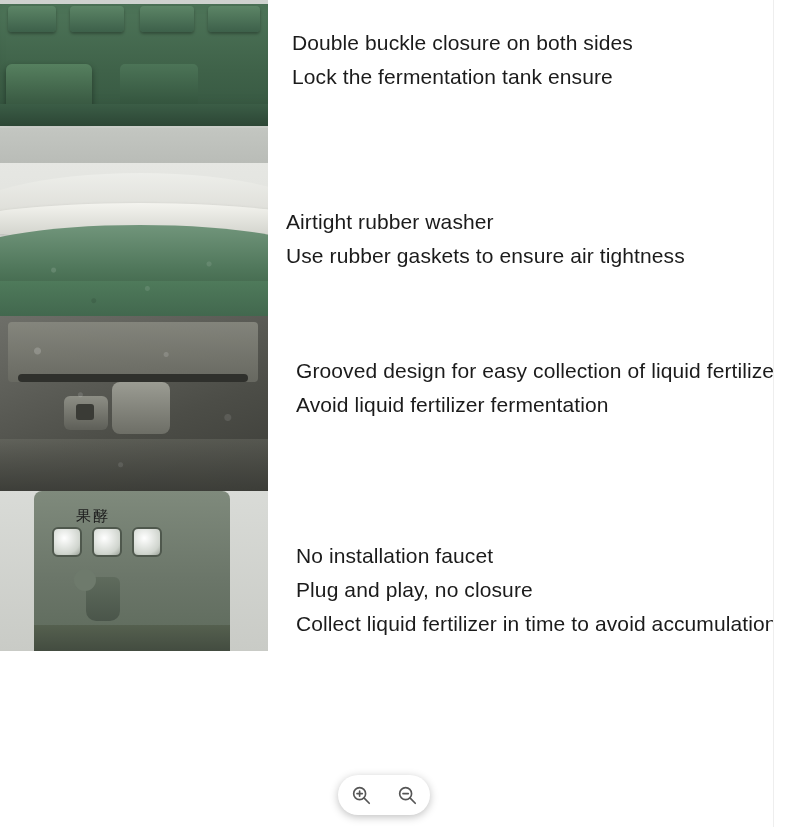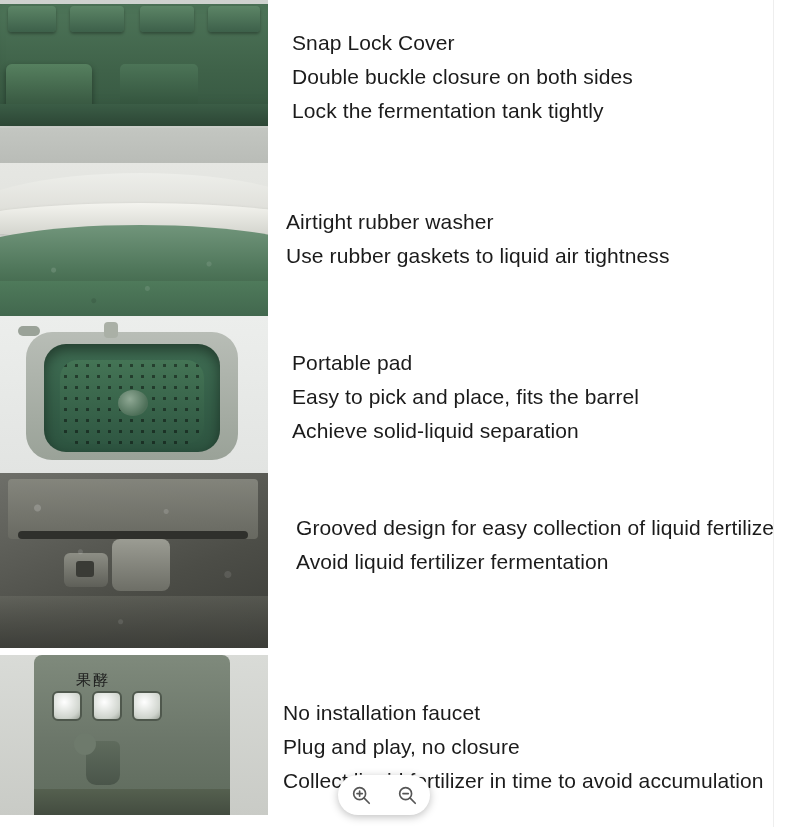--- a/index.html
+++ b/index.html
@@ -57,22 +57,22 @@
 
   .row-3 { height: 157px; }
   .row-3 .thumb { height: 157px; }
   .row-3 .text-col { padding-top: 30px; padding-left: 24px; }
 
   .row-4 { height: 175px; }
   .row-4 .thumb { height: 175px; }
   .row-4 .text-col { padding-top: 38px; padding-left: 28px; }
 
   .row-5 { height: 160px; }
-  .row-5 .thumb { height: 160px; margin-top: 7px; }
-  .row-5 .text-col { padding-top: 48px; padding-left: 15px; }
+  .row-5 .thumb { height: 160px; }
+  .row-5 .text-col { padding-top: 48px; padding-left: 28px; }
 
   
   .img1 {
     background:
       linear-gradient(180deg, #cfd2cf 0%, #c8cbc6 100%);
   }
   .img1 .lid {
     position: absolute;
     left: -14px; top: 4px; width: 300px; height: 120px;
     background: linear-gradient(180deg, #4e7559 0%, #3f6249 55%, #355640 100%);
@@ -306,59 +306,41 @@
         <div class="ridge r2"></div>
         <div class="ridge r3"></div>
         <div class="ridge r4"></div>
         <div class="buckle"></div>
         <div class="buckle2"></div>
         <div class="lip"></div>
         <div class="floor"></div>
       </div>
     </div>
     <div class="text-col">
-      <div class="line">Snap Lock Cover</div>
       <div class="line">Double buckle closure on both sides</div>
-      <div class="line">Lock the fermentation tank tightly</div>
+      <div class="line">Lock the fermentation tank ensure</div>
     </div>
   </div>
 
   <div class="feature-row row-2">
     <div class="thumb">
       <div class="thumb-inner img2">
         <div class="band-top"></div>
         <div class="gasket"></div>
         <div class="rim"></div>
         <div class="body"></div>
         <div class="speckle"></div>
       </div>
     </div>
     <div class="text-col">
       <div class="line">Airtight rubber washer</div>
-      <div class="line">Use rubber gaskets to liquid air tightness</div>
-    </div>
-  </div>
-
-  <div class="feature-row row-3">
-    <div class="thumb">
-      <div class="thumb-inner img3">
-        <div class="outer"></div>
-        <div class="inner"></div>
-        <div class="mesh"></div>
-        <div class="hub"></div>
-        <div class="handle-l"></div>
-        <div class="handle-r"></div>
-      </div>
-    </div>
-    <div class="text-col">
-      <div class="line">Portable pad</div>
-      <div class="line">Easy to pick and place, fits the barrel</div>
-      <div class="line">Achieve solid-liquid separation</div>
-    </div>
-  </div>
+      <div class="line">Use rubber gaskets to ensure air tightness</div>
+    </div>
+  </div>
+
 
   <div class="feature-row row-4">
     <div class="thumb">
       <div class="thumb-inner img4">
         <div class="panel"></div>
         <div class="groove"></div>
         <div class="knob2"></div>
         <div class="nub"></div>
         <div class="knob"></div>
         <div class="bottom"></div>

